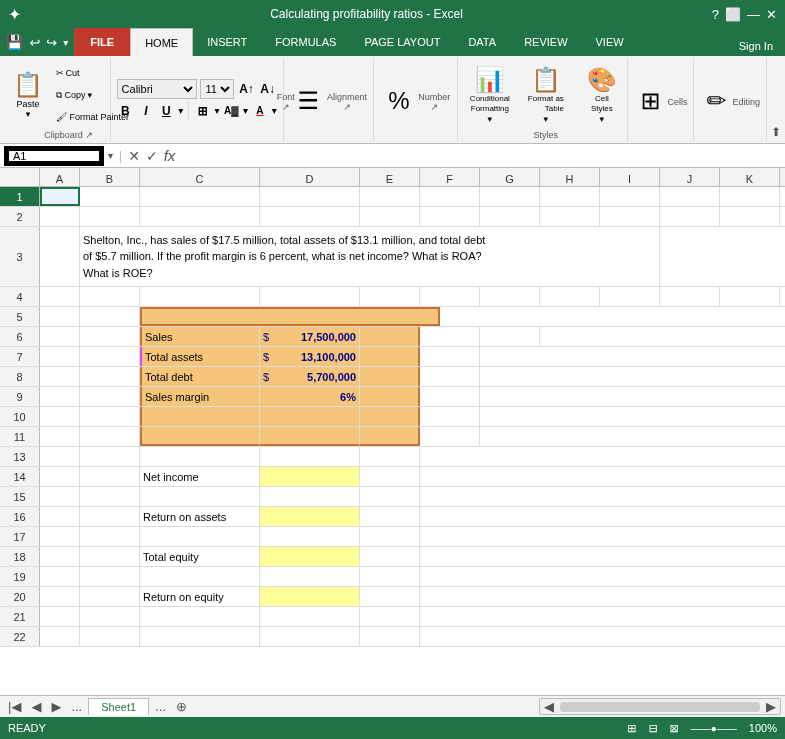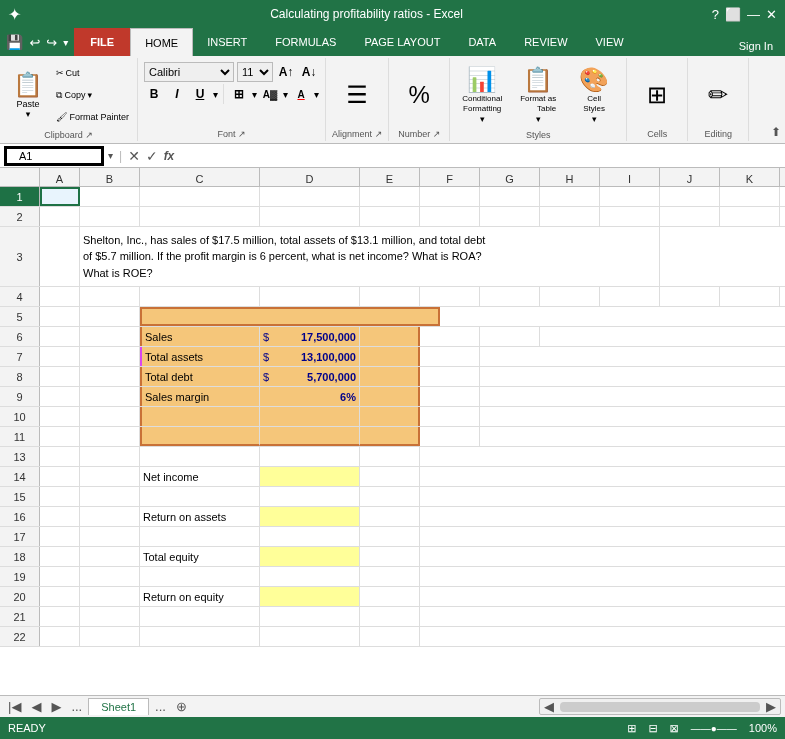--- a/index.html
+++ b/index.html
@@ -55,21 +55,21 @@
     .ribbon-content {
       display: flex;
       align-items: stretch;
       background: #f3f3f3;
       padding: 2px 0;
       border-bottom: 1px solid #bbb;
       height: 88px;
     }
     .ribbon-group {
       display: flex;
-      flex-direction: column;
+      flex-direction: row;
       align-items: center;
       border-right: 1px solid #ddd;
       padding: 4px 6px 2px 6px;
       min-width: 40px;
       justify-content: space-between;
     }
     .ribbon-group-label {
       font-size: 9px;
       color: #555;
       text-align: center;
@@ -94,22 +94,22 @@
       align-items: center;
       height: 24px;
       border-bottom: 1px solid #bbb;
       background: #fff;
       padding: 0 4px;
       gap: 4px;
       font-size: 12px;
     }
     .name-box {
       width: 100px;
-      border: 3px solid #000000;
-      padding: 1px 12px;
+      border: 5px solid #000000;
+      padding: 1px 4px;
       font-size: 11px;
       height: 20px;
     }
     .formula-input {
       flex: 1;
       border: none;
       outline: none;
       font-size: 12px;
       padding-left: 6px;
     }
@@ -447,21 +447,21 @@
     <span style="font-size:12px; cursor:pointer; color:#555;">⬆</span>
   </div>
 </div>
 
 <div class="formula-bar">
   <input class="name-box" value="A1" readonly="" style="">
   <span style="font-size:10px; cursor:pointer; color:#555;">▾</span>
   <span style="color:#bbb; margin:0 2px;">|</span>
   <span style="cursor:pointer; color:#555; font-size:14px;">✕</span>
   <span style="cursor:pointer; color:#555; font-size:14px; margin:0 2px;">✓</span>
-  <span style="cursor:pointer; color:#555; font-size:12px; font-style:italic; font-weight:bold;">fx</span>
+  <span style="cursor:pointer; color:#555; font-size:15px; font-style:italic; font-weight:normal;">fx</span>
   <input class="formula-input" value="" readonly="" style="">
 </div>
 
 <div class="spreadsheet" style="height: calc(739px - 28px - 88px - 28px - 24px - 22px - 22px); position:relative;">
 
   <div class="col-header-row">
     <div class="row-num-header"></div>
     <div class="col-header col-a">A</div>
     <div class="col-header col-b">B</div>
     <div class="col-header col-c">C</div>

